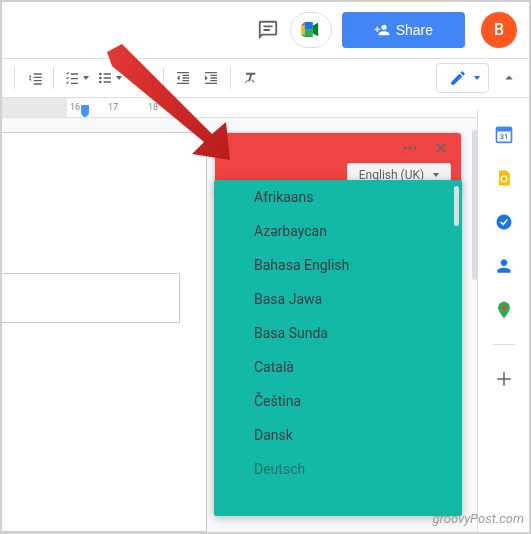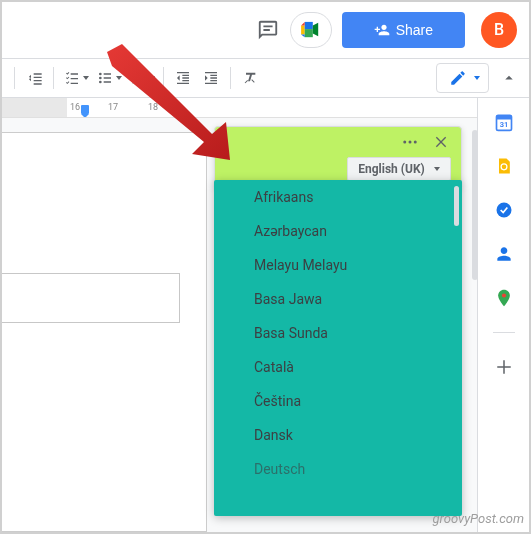--- a/index.html
+++ b/index.html
@@ -195,29 +195,28 @@
       position: absolute;
       right: 0; top: 12px;
       width: 6px; height: 150px;
       background: #dadce0;
       border-radius: 3px;
     }
     
     
     .popup {
       position: absolute;
-      top: 124px;
+      top: 130px;
       left: 212px;
       width: 248px;
-      background: #bef264;
+      background: #ef4444;
       border: 1px solid #dadce0;
       border-radius: 4px;
       box-shadow: 0 2px 6px rgba(0,0,0,0.15);
       z-index: 10;
-      font-weight: bold;
     }
     .popup-header {
       height: 30px;
       display: flex;
       align-items: center;
       justify-content: flex-end;
       gap: 14px;
       padding: 0 12px 0 0;
     }
     .popup-dots, .popup-close {
@@ -271,21 +270,21 @@
       position: absolute;
       right: 3px; top: 6px;
       width: 5px; height: 40px;
       background: #dadce0;
       border-radius: 3px;
     }
     
     
     .side-panel {
       position: absolute;
-      right: 0; top: 96px;
+      right: 0; top: 108px;
       width: 52px;
       bottom: 0;
       border-left: 1px solid #dadce0;
       display: flex;
       flex-direction: column;
       align-items: center;
       padding-top: 14px;
       gap: 24px;
       background: #fff;
     }
@@ -448,21 +447,21 @@
 </div>
 
 <div class="dropdown">
   <div class="dd-item">
       <span>Afrikaans</span>
     </div>
   <div class="dd-item">
       <span>Azərbaycan</span>
     </div>
   <div class="dd-item">
-      <span>Melayu Melayu</span>
+      <span>Bahasa English</span>
     </div>
   <div class="dd-item">
       <span>Basa Jawa</span>
     </div>
   <div class="dd-item">
       <span>Basa Sunda</span>
     </div>
   <div class="dd-item">
       <span>Català</span>
     </div>

